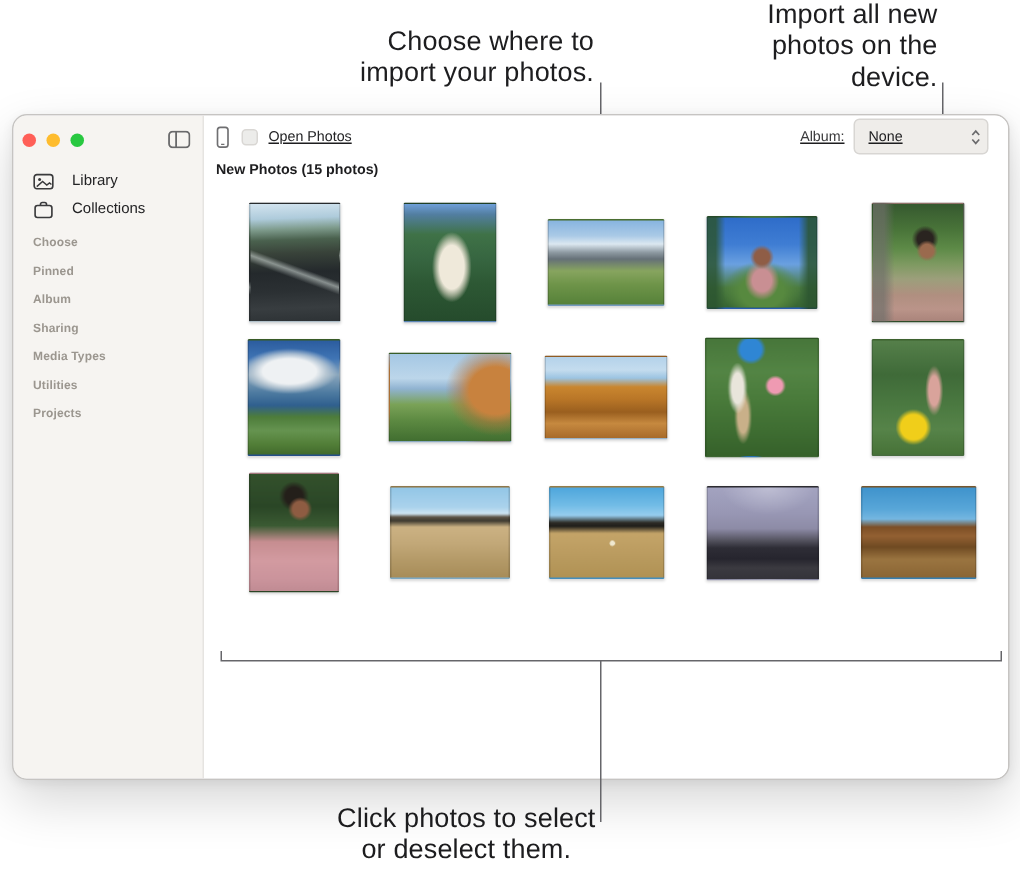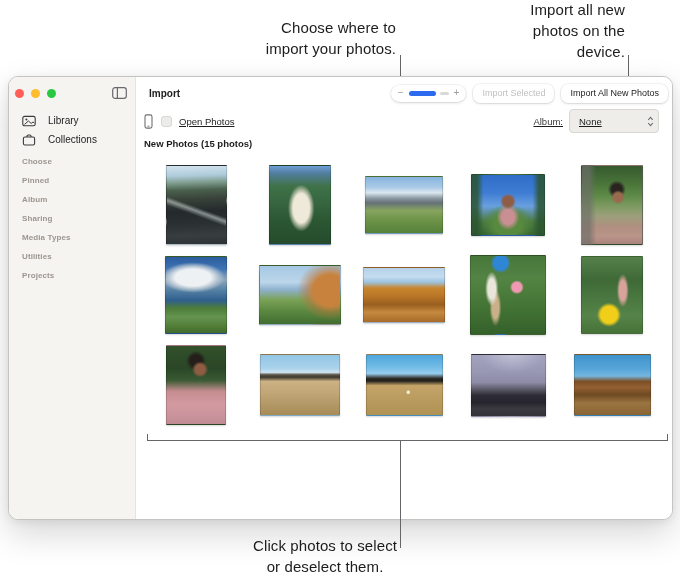--- a/index.html
+++ b/index.html
@@ -3,21 +3,21 @@
 <meta charset="utf-8">
 <style>
   html,body{margin:0;padding:0;}
   body{
     width:680px;height:580px;position:relative;background:#ffffff;
     font-family:"Liberation Sans",sans-serif;color:#1d1d1f;overflow:hidden;
   }
 
   
   .annotation{
-    position:absolute;font-size:15px;line-height:21px;color:#1d1d1f;
+    position:absolute;font-size:18px;line-height:21px;color:#1d1d1f;
     white-space:pre-line;text-align:right;letter-spacing:.1px;
   }
   #ann-choose{top:17px;right:284px;}
   #ann-import-all{top:-1px;right:55px;}
   #ann-click{top:535px;right:283px;text-align:center;margin-left:24px;}
   .ann-line{position:absolute;width:1px;background:#66666a;}
   #line-choose{left:400px;top:55px;height:55px;}
   #line-import-all{left:628px;top:55px;height:24px;}
   #line-click{left:400px;top:440px;height:108px;}
   .bracket-h{position:absolute;left:147px;top:440px;width:521px;height:1px;background:#66666a;}
@@ -193,34 +193,20 @@
           <div class="section-label">Sharing</div>
           <div class="section-label">Media Types</div>
           <div class="section-label">Utilities</div>
           <div class="section-label">Projects</div>
         </div>
     </div>
   </div>
 
   <div class="main">
 
-    <div class="main-toolbar">
-      <span class="window-title">Import</span>
-      <div class="tb-spacer"></div>
-      <div class="zoom-slider">
-        <span class="zoom-sign">−</span>
-        <span class="slider-track">
-          <span class="slider-fill"></span>
-          <span class="slider-rest"></span>
-        </span>
-        <span class="zoom-sign">+</span>
-      </div>
-      <div class="btn disabled">Import Selected</div>
-      <div class="btn primary">Import All New Photos</div>
-    </div>
 
     <div class="import-bar">
       <span style="display:flex;">
         <svg width="9" height="15" viewBox="0 0 9 15">
             <rect x="1" y="0.9" width="7" height="13.2" rx="1.8" fill="none" stroke="#6f6f71" stroke-width="1.1"></rect>
             <line x1="3.4" y1="12.2" x2="5.6" y2="12.2" stroke="#6f6f71" stroke-width="0.9"></line>
           </svg>
       </span>
       <span class="ib-check"></span>
       <span class="ib-label">Open Photos</span>

